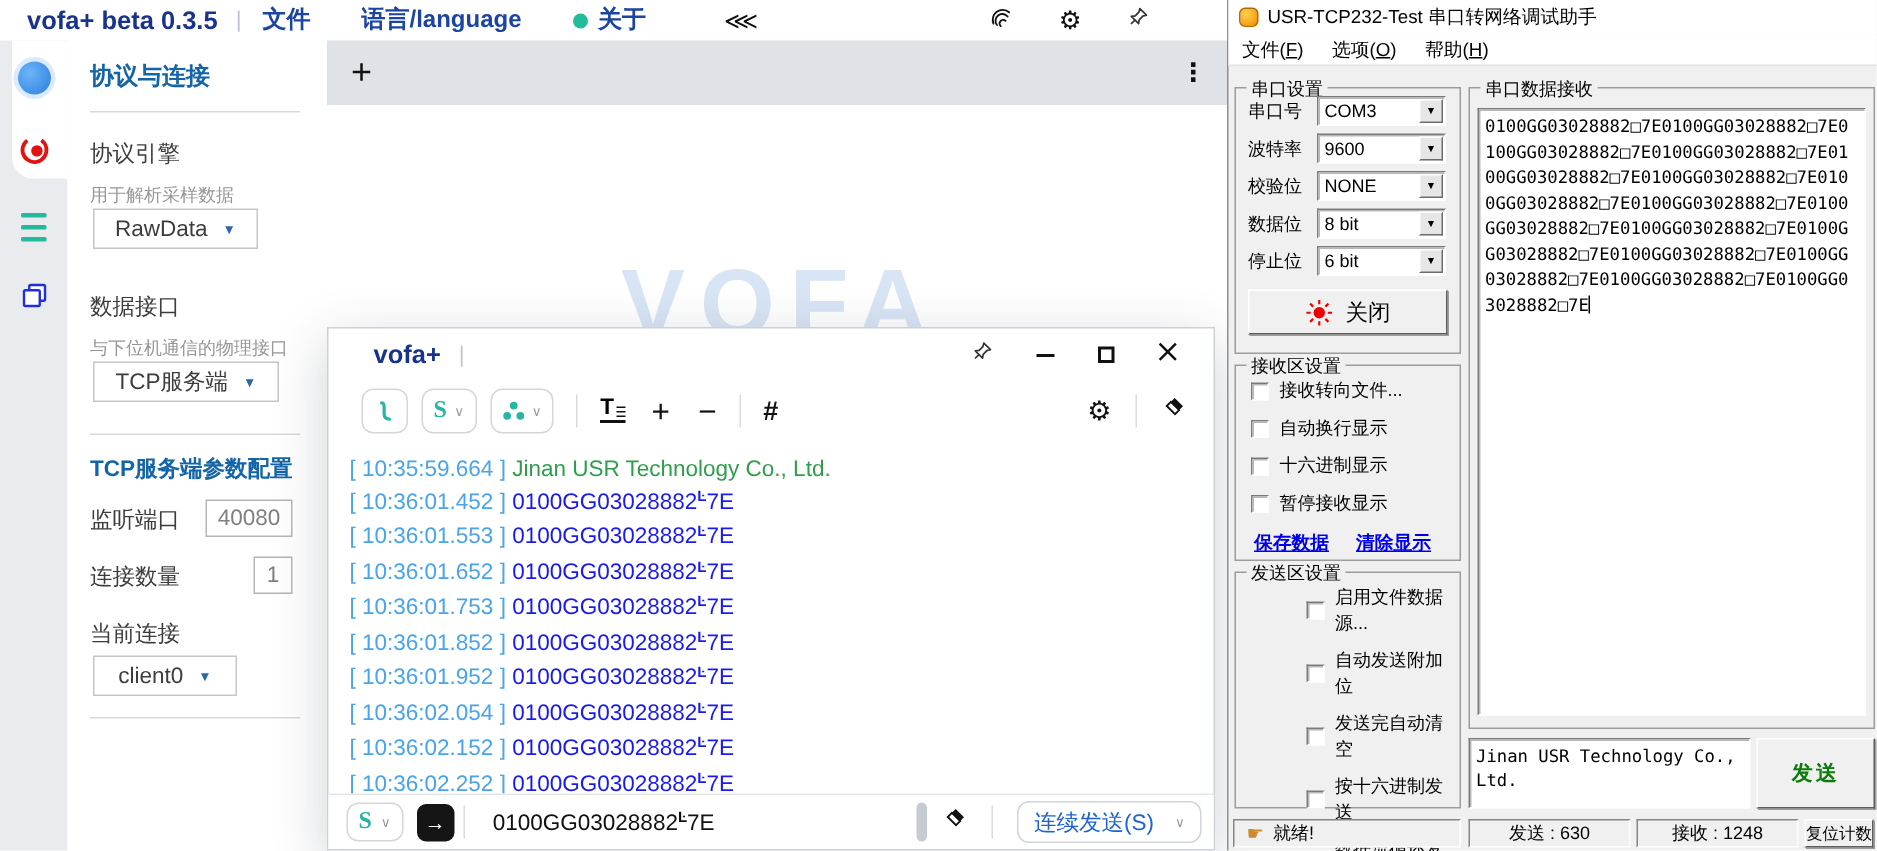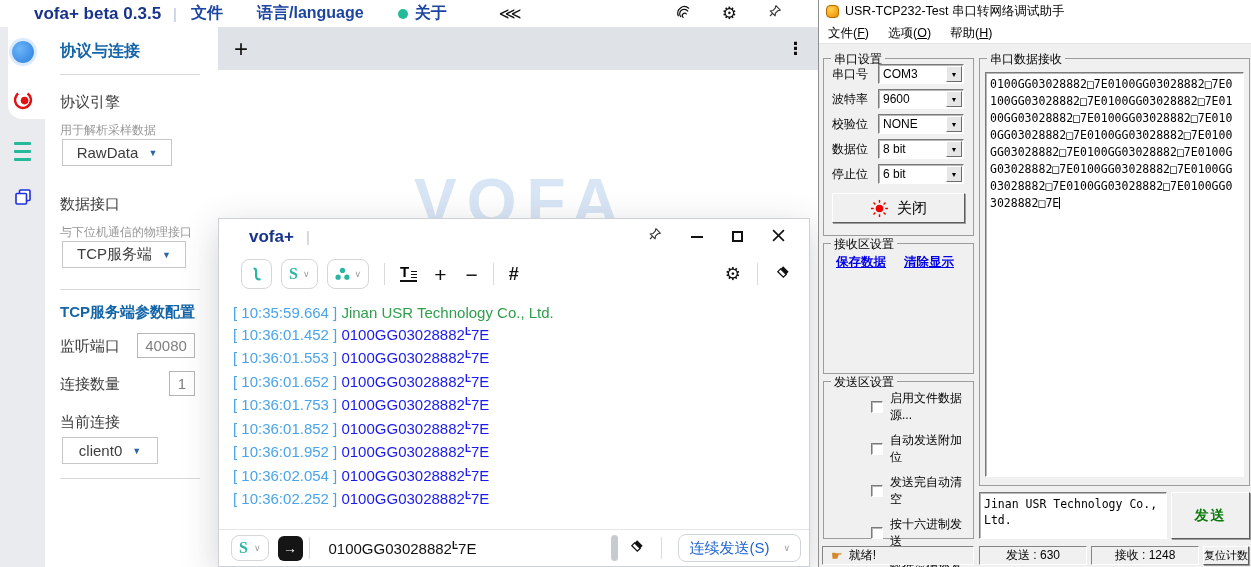--- a/index.html
+++ b/index.html
@@ -1,20 +1,20 @@
 <!DOCTYPE html>
 <html><head>
 <meta charset="utf-8">
 <style>
   * { box-sizing: border-box; margin: 0; padding: 0; }
   html,body { width:1251px; height:567px; overflow:hidden; background:#fff;
     font-family:"Liberation Sans","DejaVu Sans",sans-serif; }
 
   
-  .topbar { position:absolute; left:16px; top:0; width:818px; height:27px; background:#fff;
+  .topbar { position:absolute; left:0; top:0; width:818px; height:27px; background:#fff;
     display:flex; align-items:center; padding:0 52px 0 18px; }
   .brand { font-size:17px; font-weight:bold; color:#17338c; white-space:nowrap; }
   .tb-div { color:#b9c2d8; font-size:15px; margin:0 14px 0 12px; }
   .tb-item { font-size:16px; font-weight:bold; color:#1c44a2; margin-right:34px; white-space:nowrap; cursor:default; }
   .tb-about { display:flex; align-items:center; gap:7px; }
   .dot-green { width:10px; height:10px; border-radius:50%; background:#24bb9a; display:inline-block; }
   .tb-collapse { font-size:16px; color:#111; margin-left:18px; }
   .tb-right { margin-left:auto; display:flex; align-items:center; gap:30px; }
   .tb-gear { font-size:17px; color:#111; line-height:1; }
 
@@ -316,20 +316,21 @@
 
   <div class="fw-log">
       <div class="log-line"><span class="log-time">[ 10:35:59.664 ] </span><span class="log-info">Jinan USR Technology Co., Ltd.</span></div>
       <div class="log-line"><span class="log-time">[ 10:36:01.452 ] </span><span class="log-data">0100GG03028882</span><span class="log-data ctrl">Ŀ</span><span class="log-data">7E</span></div>
       <div class="log-line"><span class="log-time">[ 10:36:01.553 ] </span><span class="log-data">0100GG03028882</span><span class="log-data ctrl">Ŀ</span><span class="log-data">7E</span></div>
       <div class="log-line"><span class="log-time">[ 10:36:01.652 ] </span><span class="log-data">0100GG03028882</span><span class="log-data ctrl">Ŀ</span><span class="log-data">7E</span></div>
       <div class="log-line"><span class="log-time">[ 10:36:01.753 ] </span><span class="log-data">0100GG03028882</span><span class="log-data ctrl">Ŀ</span><span class="log-data">7E</span></div>
       <div class="log-line"><span class="log-time">[ 10:36:01.852 ] </span><span class="log-data">0100GG03028882</span><span class="log-data ctrl">Ŀ</span><span class="log-data">7E</span></div>
       <div class="log-line"><span class="log-time">[ 10:36:01.952 ] </span><span class="log-data">0100GG03028882</span><span class="log-data ctrl">Ŀ</span><span class="log-data">7E</span></div>
       <div class="log-line"><span class="log-time">[ 10:36:02.054 ] </span><span class="log-data">0100GG03028882</span><span class="log-data ctrl">Ŀ</span><span class="log-data">7E</span></div>
+      <div class="log-line"><span class="log-time">[ 10:36:02.152 ] </span><span class="log-data">0100GG03028882</span><span class="log-data ctrl">Ŀ</span><span class="log-data">7E</span></div>
       <div class="log-line"><span class="log-time">[ 10:36:02.252 ] </span><span class="log-data">0100GG03028882</span><span class="log-data ctrl">Ŀ</span><span class="log-data">7E</span></div>
     </div>
 
   <div class="fw-bottom">
     <span class="s-combo">
       <span class="s-glyph">S</span>
       <span class="chev" style="font-size:9px;color:#9a9a9a;">∨</span>
     </span>
     <span class="send-btn">→</span>
     <span class="vsep"></span>
@@ -416,20 +417,38 @@
             <line x1="14.3" y1="5.7" x2="16.4" y2="3.6"></line>
           </g>
         <circle cx="10" cy="10" r="4" fill="#e00"></circle>
         </svg>
       <span>关闭</span>
     </div>
   </div>
 
   <div class="group" style="left:4px; top:243px; width:151px; height:131px;">
     <span class="group-label">接收区设置</span>
+    <div>
+        <div class="crow">
+          <span class="cbox"></span>
+          <span>接收转向文件...</span>
+        </div>
+        <div class="crow">
+          <span class="cbox"></span>
+          <span>自动换行显示</span>
+        </div>
+        <div class="crow">
+          <span class="cbox"></span>
+          <span>十六进制显示</span>
+        </div>
+        <div class="crow">
+          <span class="cbox"></span>
+          <span>暂停接收显示</span>
+        </div>
+      </div>
     <div class="links">
         <span class="wlink">保存数据</span>
         <span class="wlink">清除显示</span>
       </div>
   </div>
 
   <div class="group" style="left:4px; top:381px; width:151px; height:158px;padding-left:37px;">
     <span class="group-label">发送区设置</span>
     <div>
         <div class="crow">

